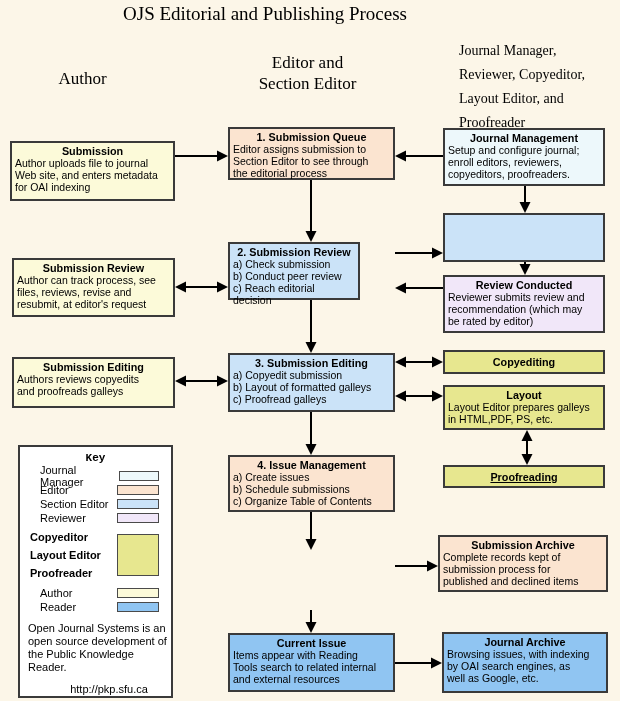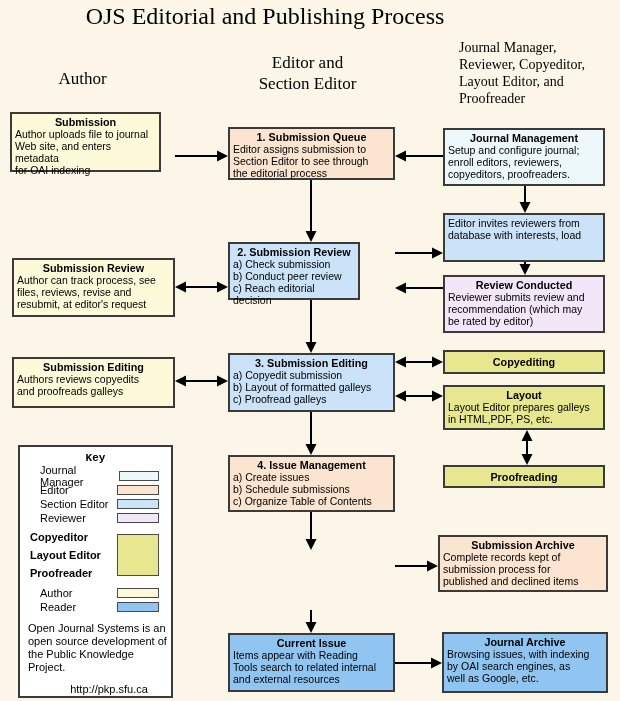--- a/index.html
+++ b/index.html
@@ -4,25 +4,25 @@
 <style>
   :root{
     --background:#FCF6E8; --border:#3A3A3A; --key-bg:#FFFFFF;
     --journal-manager:#EDF8FB; --editor:#FBE4D0; --section-editor:#CBE3F8;
     --reviewer:#F1E7F9; --staff:#E7E78F; --author:#FCFAD9; --reader:#90C5F2;
   }
   html,body{margin:0;padding:0;}
   .stage{position:relative;width:620px;height:701px;background:var(--background);
          font-family:"Liberation Sans",sans-serif;color:#000;overflow:hidden;}
   .title{position:absolute;left:0;top:3px;width:530px;text-align:center;
-         font-family:"Liberation Serif",serif;font-size:24px;}
+         font-family:"Liberation Serif",serif;font-size:19px;}
   .colhead{position:absolute;font-family:"Liberation Serif",serif;white-space:pre-line;}
   .colhead.author{left:20px;top:69px;width:125px;text-align:center;font-size:17px;}
   .colhead.editor{left:230px;top:52px;width:155px;text-align:center;font-size:17px;line-height:21px;}
-  .colhead.roles{left:459px;top:39px;width:155px;font-size:14px;line-height:17px;}
+  .colhead.roles{left:459px;top:39px;width:155px;font-size:14px;line-height:24px;}
   .box{position:absolute;box-sizing:border-box;border:2px solid var(--border);
        padding:2px 3px;font-size:10.5px;line-height:12px;}
   .box .t{font-weight:bold;text-align:center;font-size:10.8px;}
   .box .b{white-space:pre-line;}
   .box.center-title{display:flex;align-items:center;justify-content:center;padding:0;}
   .author-bg{background:var(--author);} .editor-bg{background:var(--editor);}
   .se-bg{background:var(--section-editor);} .jm-bg{background:var(--journal-manager);}
   .rev-bg{background:var(--reviewer);} .staff-bg{background:var(--staff);}
   .reader-bg{background:var(--reader);}
   svg.arrows{position:absolute;left:0;top:0;pointer-events:none;}
@@ -48,21 +48,21 @@
 
   <div class="title">OJS Editorial and Publishing Process</div>
   <div class="colhead author">Author</div>
   <div class="colhead editor">Editor and
 Section Editor</div>
   <div class="colhead roles">Journal Manager,
 Reviewer, Copyeditor,
 Layout Editor, and
 Proofreader</div>
 
-  <div class="box author-bg" style="left:10px;top:112px;width:151px;height:60px;">
+  <div class="box author-bg" style="left:10px;top:141px;width:165px;height:60px;">
     <div class="t">Submission</div>
     <div class="b">Author uploads file to journal
 Web site, and enters metadata
 for OAI indexing</div>
   </div>
   <div class="box author-bg" style="left:12px;top:258px;width:163px;height:59px;">
     <div class="t">Submission Review</div>
     <div class="b">Author can track process, see
 files, reviews, revise and
 resubmit, at editor's request</div>
@@ -104,38 +104,36 @@
 and external resources</div>
   </div>
 
   <div class="box jm-bg" style="left:443px;top:128px;width:162px;height:58px;">
     <div class="t">Journal Management</div>
     <div class="b">Setup and configure journal;
 enroll editors, reviewers,
 copyeditors, proofreaders.</div>
   </div>
   <div class="box se-bg" style="left:443px;top:213px;width:162px;height:49px;">
-    <div class="b">Editor invites reviewers from
-database with interests, load</div>
   </div>
   <div class="box rev-bg" style="left:443px;top:275px;width:162px;height:58px;">
     <div class="t">Review Conducted</div>
     <div class="b">Reviewer submits review and
 recommendation (which may
 be rated by editor)</div>
   </div>
   <div class="box staff-bg center-title" style="left:443px;top:350px;width:162px;height:24px;">
     <div class="t">Copyediting</div>
   </div>
   <div class="box staff-bg" style="left:443px;top:385px;width:162px;height:45px;">
     <div class="t">Layout</div>
     <div class="b">Layout Editor prepares galleys
 in HTML,PDF, PS, etc.</div>
   </div>
-  <div class="box staff-bg center-title" style="left:443px;top:465px;width:162px;height:23px;">
+  <div class="box staff-bg center-title" style="left:443px;top:465px;width:162px;height:23px;text-decoration:underline;">
     <div class="t">Proofreading</div>
   </div>
   <div class="box editor-bg" style="left:438px;top:535px;width:170px;height:57px;">
     <div class="t">Submission Archive</div>
     <div class="b">Complete records kept of
 submission process for
 published and declined items</div>
   </div>
   <div class="box reader-bg" style="left:442px;top:632px;width:166px;height:61px;">
     <div class="t">Journal Archive</div>
@@ -174,21 +172,21 @@
       <span>Author</span>
       <span class="swatch author-bg"></span>
     </div>
     <div class="key-row">
       <span>Reader</span>
       <span class="swatch reader-bg"></span>
     </div>
     <div class="key-note">Open Journal Systems is an
 open source development of
 the Public Knowledge
-Project.</div>
+Reader.</div>
     <div class="key-url">http://pkp.sfu.ca</div>
   </div>
 
   <svg class="arrows" width="620" height="701" viewBox="0 0 620 701">
     <g>
       <line x1="175" y1="156" x2="220" y2="156"></line>
         <polygon points="228,156 217,150.5 217,161.5"></polygon>
     </g>
     <g>
       <line x1="443" y1="156" x2="403" y2="156"></line>

